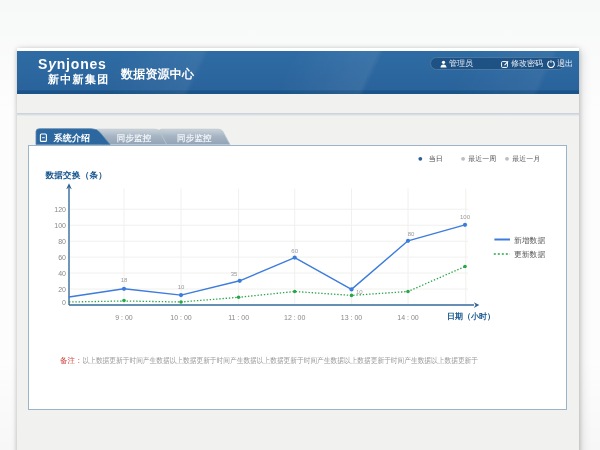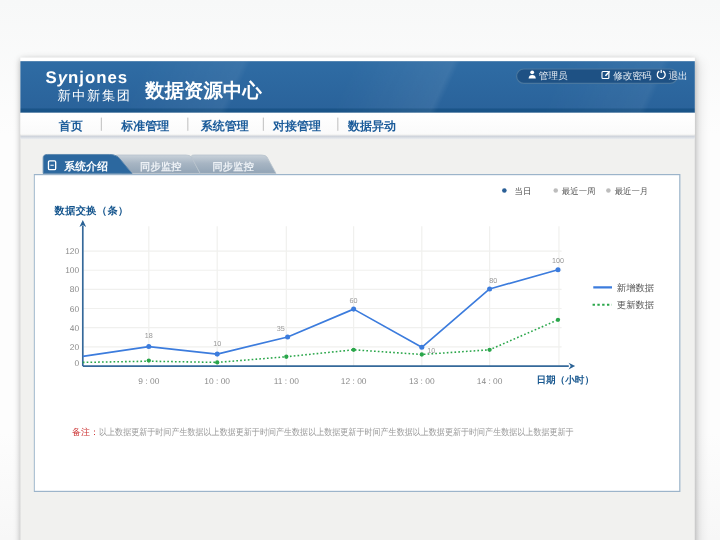--- a/index.html
+++ b/index.html
@@ -1,25 +1,25 @@
 <!DOCTYPE html>
 <html><head><meta charset="utf-8">
 <style>
 *{margin:0;padding:0;box-sizing:border-box}
 html,body{width:600px;height:450px;background:#fbfbfb;font-family:"Liberation Sans",sans-serif;overflow:hidden}
 body{background:linear-gradient(180deg,#f7f8f8 0%,#fdfdfd 25%,#fdfdfd 80%,#f7f7f7 100%)}
 .page{position:absolute;left:17px;top:48px;width:562px;height:420px;background:#f1f1ef;box-shadow:0 1px 5px rgba(0,0,0,.25),4px 3px 9px rgba(0,0,0,.10)}
 .strip{position:absolute;left:0;top:0;width:562px;height:2.5px;background:#fff}
 .hdr{position:absolute;left:0;top:2.5px;width:562px;height:43.7px;background:linear-gradient(115deg,rgba(255,255,255,0) 18%,rgba(255,255,255,0.055) 32%,rgba(255,255,255,0) 33%,rgba(255,255,255,0) 48%,rgba(255,255,255,0.07) 62%,rgba(255,255,255,0) 63%,rgba(255,255,255,0) 78%,rgba(255,255,255,0.05) 92%,rgba(255,255,255,0) 93%),linear-gradient(180deg,#2f6ca4 0%,#2a639b 90%,#1a5488 93%,#1a5488 100%)}
 .syn{position:absolute;left:21px;top:5.5px;color:#fff;font-size:14px;font-weight:bold;letter-spacing:0.8px}
-.cjk{position:absolute;left:31px;top:21.5px;color:#fff;font-size:11px;font-weight:normal;letter-spacing:1.3px}
-.title{position:absolute;left:104px;top:15px;color:#fff;font-size:16px;font-weight:bold;letter-spacing:0.2px}
+.cjk{position:absolute;left:31px;top:21.5px;color:#fff;font-size:11px;font-weight:bold;letter-spacing:1.3px}
+.title{position:absolute;left:104px;top:15px;color:#fff;font-size:12px;font-weight:bold;letter-spacing:0.2px}
 .pill{position:absolute;left:412.5px;top:6.5px;width:135px;height:13px;background:#1e5184;border:1px solid #49779f;border-radius:7px;color:#e8eef5;font-size:8px;white-space:nowrap}
 .pill svg{margin-right:2.5px;flex:none}
-.pg{position:absolute;top:0;height:11px;display:flex;}
+.pg{position:absolute;top:0;height:11px;display:flex;align-items:center}
 .nav{position:absolute;left:0;top:46.2px;width:562px;height:18.3px;background:linear-gradient(180deg,#ffffff,#fafafa)}
 .ni{position:absolute;top:3.5px;transform:translateX(-50%);font-size:10px;font-weight:bold;color:#1c5c9a;white-space:nowrap}
 .sep{position:absolute;top:3.5px;width:1px;height:11px;background:#c9c9c9}
 .navline{position:absolute;left:0;top:64.5px;width:562px;height:3.6px;background:linear-gradient(180deg,#c6ccd6,#eceef1)}
 </style></head>
 <body>
 <div class="page">
 <div class="strip"></div>
 <div class="hdr">
   <div class="syn">S<span style="font-style:italic">y</span>njones</div>
@@ -33,31 +33,20 @@
     <span class="pg" style="left:70px"><svg width="8" height="8" viewBox="0 0 8 8">
             <rect x="0.6" y="1.6" width="5.8" height="5.8" rx="0.8" fill="none" stroke="#fff" stroke-width="1"></rect>
             <path d="M3,5 L6.6,0.9 L7.5,1.7 L4,5.5 Z" fill="#fff"></path>
           </svg>修改密码</span>
     <span class="pg" style="left:116px"><svg width="8" height="8" viewBox="0 0 8 8">
             <path d="M2.4,1.3 A3.3,3.3 0 1 0 5.6,1.3" fill="none" stroke="#fff" stroke-width="1.1"></path>
             <line x1="4" y1="0.2" x2="4" y2="2.8" stroke="#fff" stroke-width="1.1"></line>
           </svg>退出</span>
   </div>
 </div>
-<div class="nav">
-      <span class="ni" style="left:42px">首页</span>
-      <span class="ni" style="left:104px">标准管理</span>
-      <span class="ni" style="left:170.4px">系统管理</span>
-      <span class="ni" style="left:230.5px">对接管理</span>
-      <span class="ni" style="left:293px">数据异动</span>
-      <span class="sep" style="left:67px"></span>
-      <span class="sep" style="left:138.6px"></span>
-      <span class="sep" style="left:202px"></span>
-      <span class="sep" style="left:263.7px"></span>
-    </div>
 <div class="navline"></div>
 <svg style="position:absolute;left:15px;top:80px" width="210" height="16.5" font-family="Liberation Sans, sans-serif">
       <linearGradient id="gt" x1="0" y1="0" x2="0" y2="1">
         <stop offset="0" stop-color="#c9d2da"></stop>
         <stop offset="0.45" stop-color="#a7b5c3"></stop>
         <stop offset="1" stop-color="#92a4b6"></stop>
       </linearGradient>
       <path d="M 70,16.5 L 64,2.7 Q 63.2,1.2 66,1.2 L 123,1.2 Q 126.5,1.2 127.6,3 L 134.8,16.5 Z" fill="url(#gt)" stroke="#b9c3cd" stroke-width="0.7"></path>
       <path d="M 134.8,16.5 L 127.6,3 Q 126.8,1.2 129.8,1.2 L 186,1.2 Q 189.5,1.2 190.6,3 L 198,16.5 Z" fill="url(#gt)" stroke="#b9c3cd" stroke-width="0.7"></path>
       <path d="M 4,16.5 L 4,3.5 Q 4,0.7 7.5,0.7 L 59,0.7 Q 65.5,0.7 68,4.5 L 78,16.5 Z" fill="#2c689f" stroke="#5c87ae" stroke-width="0.8"></path>

